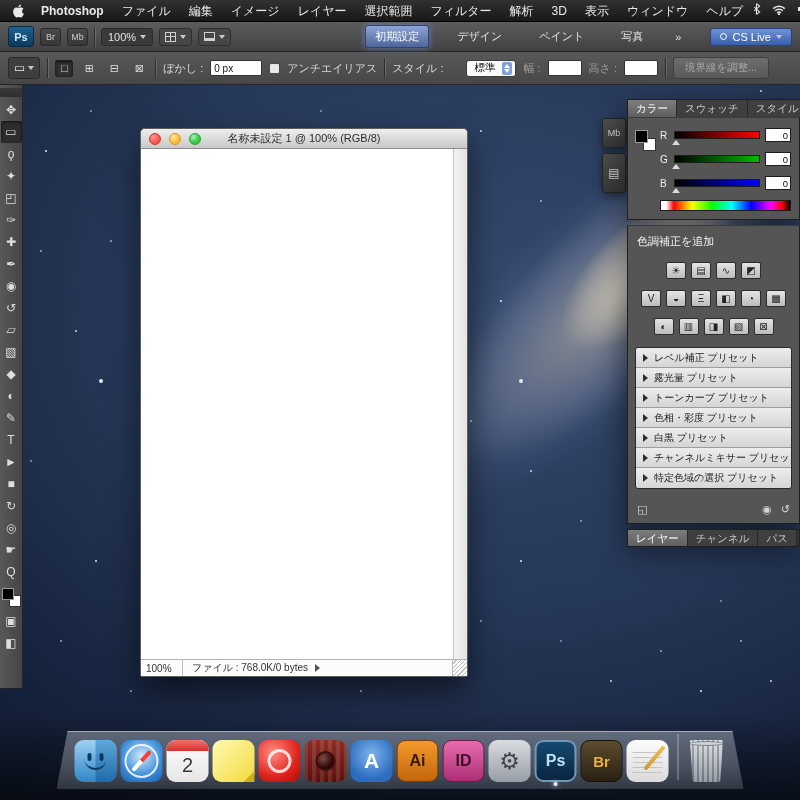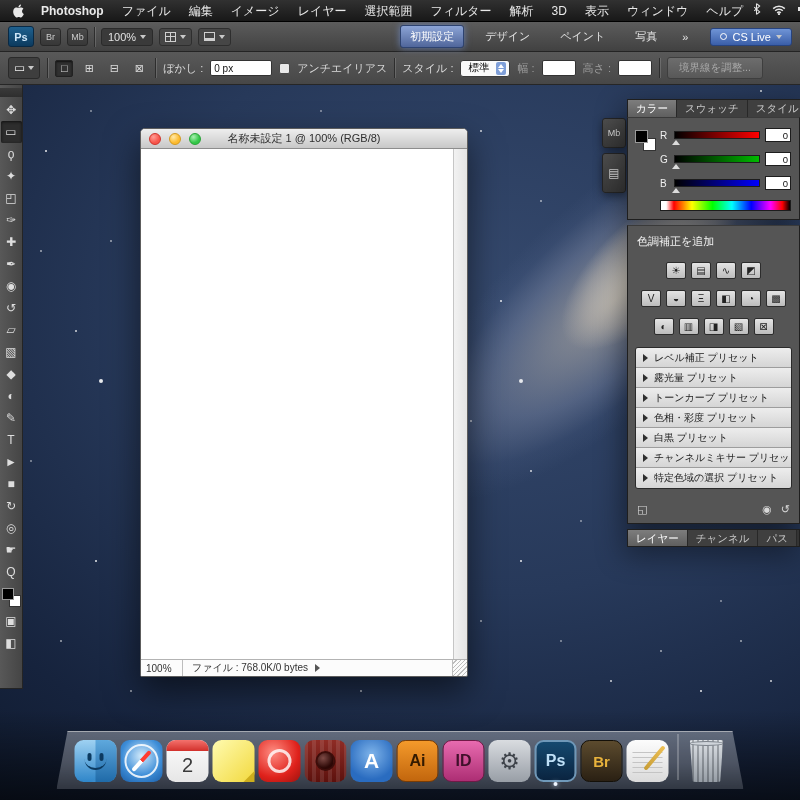--- a/index.html
+++ b/index.html
@@ -38,38 +38,38 @@
 
 .app-bar{position:absolute;top:22px;left:0;right:0;height:30px;background:linear-gradient(#5c5c5c,#414141);border-bottom:1px solid #242424;display:flex;align-items:center;padding:0 8px;gap:6px;z-index:39;color:#ddd;}
 .ps-badge{width:26px;height:21px;border-radius:3px;background:linear-gradient(#1f618f,#0c3a5e);border:1px solid #092944;color:#cfe6f8;font-size:11px;font-weight:bold;display:flex;align-items:center;justify-content:center;}
 .mini-badge{width:21px;height:18px;border-radius:3px;background:linear-gradient(#4a4a4a,#373737);border:1px solid #282828;color:#ccc;font-size:9px;display:flex;align-items:center;justify-content:center;}
 .bar-sep{width:1px;height:20px;background:#2d2d2d;box-shadow:1px 0 0 rgba(255,255,255,.15);}
 .zoom-box{display:flex;align-items:center;gap:4px;background:#3a3a3a;border:1px solid #2a2a2a;border-radius:3px;font-size:11px;padding:0 6px;height:18px;color:#e2e2e2;}
 .caret{width:0;height:0;border-left:3px solid transparent;border-right:3px solid transparent;border-top:4px solid #c9c9c9;}
 .tool-dd{display:flex;align-items:center;gap:4px;height:18px;padding:0 5px;border-radius:3px;background:#464646;border:1px solid #2e2e2e;}
 .mini-grid{width:11px;height:10px;border:1px solid #cfcfcf;background:linear-gradient(90deg,transparent 4px,#cfcfcf 4px 5px,transparent 5px),linear-gradient(0deg,transparent 4px,#cfcfcf 4px 5px,transparent 5px);}
 .mini-screen{width:11px;height:9px;border:1px solid #cfcfcf;border-bottom-width:3px;}
-.ws-area{margin-left:auto;display:flex;align-items:center;gap:12px;}
+.ws-area{margin-left:auto;display:flex;align-items:center;gap:19px;}
 .ws-btn{font-size:11px;color:#e3e3e3;padding:3px 9px;border-radius:3px;white-space:nowrap;}
 .ws-btn.active{background:linear-gradient(#8ca4d6,#50669b);border:1px solid #2e4370;box-shadow:0 0 7px rgba(130,170,255,.55);color:#fff;}
 .ws-more{padding:3px 4px;color:#e3e3e3;font-size:11px;}
 .cs-live{display:flex;align-items:center;gap:5px;background:linear-gradient(#6f94d6,#3a5ea8);border:1px solid #27437e;border-radius:3px;color:#fff;font-size:11px;padding:2px 9px;margin-left:6px;}
 .cs-dot{width:7px;height:7px;border-radius:50%;border:1.5px solid #fff;}
 
 
 .options-bar{position:absolute;top:52px;left:0;right:0;height:33px;background:linear-gradient(#595959,#474747);border-bottom:1px solid #262626;display:flex;align-items:center;padding:0 8px;gap:7px;z-index:38;font-size:11px;color:#e0e0e0;}
 .tool-preset{display:flex;align-items:center;gap:3px;background:#3e3e3e;border:1px solid #2a2a2a;border-radius:3px;height:22px;padding:0 5px;color:#eee;font-size:12px;}
 .bool-btn{width:18px;height:17px;display:flex;align-items:center;justify-content:center;color:#ddd;font-size:11px;border-radius:2px;}
 .bool-btn.active{background:#313131;box-shadow:inset 0 1px 2px #111;border:1px solid #222;}
 .opt-label{color:#dcdcdc;white-space:nowrap;}
 .opt-label.dis{color:#9c9c9c;}
-.opt-input{width:62px;height:16px;background:#fff;border:1px solid #333;border-radius:2px;font-size:10px;color:#111;padding:0 3px;font-family:inherit;}
+.opt-input{width:52px;height:16px;background:#fff;border:1px solid #333;border-radius:2px;font-size:10px;color:#111;padding:0 3px;font-family:inherit;}
 .opt-input.small{width:34px;}
 .checkbox{width:11px;height:11px;background:#e9e9e9;border:1px solid #4a4a4a;border-radius:2px;}
-.style-pop{display:flex;align-items:center;background:#fafafa;border:1px solid #3d3d3d;border-radius:3px;height:17px;padding:0 3px 0 7px;font-size:10.5px;color:#111;gap:7px;}
+.style-pop{display:flex;align-items:center;background:#fafafa;border:1px solid #3d3d3d;border-radius:3px;height:17px;padding:0 3px 0 7px;font-size:10.5px;color:#111;gap:7px;margin-left:16px;}
 .pop-arrows{display:flex;flex-direction:column;gap:1px;background:#7f9fd8;border-radius:2px;padding:2px 2px;}
 .tri-up{width:0;height:0;border-left:3px solid transparent;border-right:3px solid transparent;border-bottom:4px solid #fff;}
 .tri-down{width:0;height:0;border-left:3px solid transparent;border-right:3px solid transparent;border-top:4px solid #fff;}
 .refine-btn{background:linear-gradient(#6d6d6d,#585858);border:1px solid #3e3e3e;border-radius:3px;color:#a8a8a8;font-size:10.5px;padding:3px 11px;white-space:nowrap;}
 
 
 .tool-strip{position:absolute;left:0;top:85px;width:23px;height:604px;background:linear-gradient(90deg,#585858,#454545);border-right:1px solid #242424;border-bottom:1px solid #242424;display:flex;flex-direction:column;align-items:center;padding-top:3px;z-index:30;}
 .tool-head{width:100%;height:9px;background:linear-gradient(#3a3a3a,#2e2e2e);margin-bottom:2px;}
 .tool-btn{width:21px;height:22px;display:flex;align-items:center;justify-content:center;color:#dedede;font-size:12px;border-radius:2px;flex:0 0 auto;}
 .tool-btn.selected{background:#2d2d2d;box-shadow:inset 0 1px 3px #101010;}

